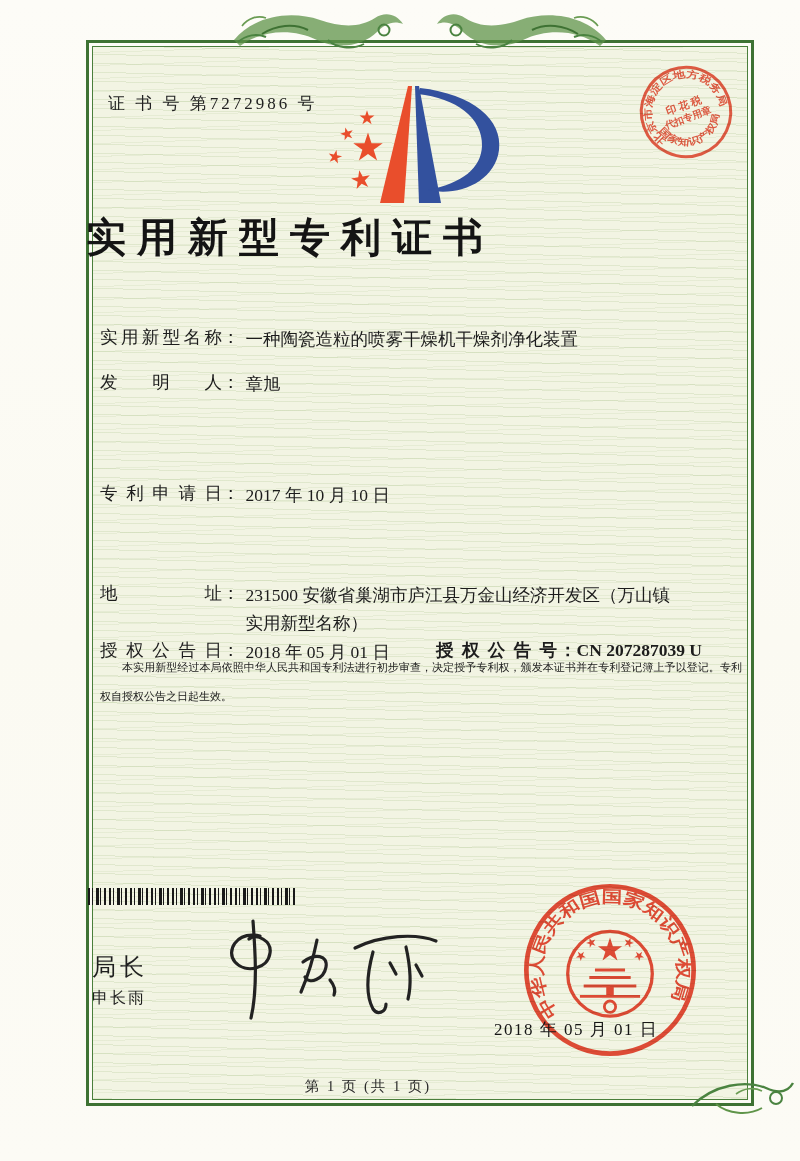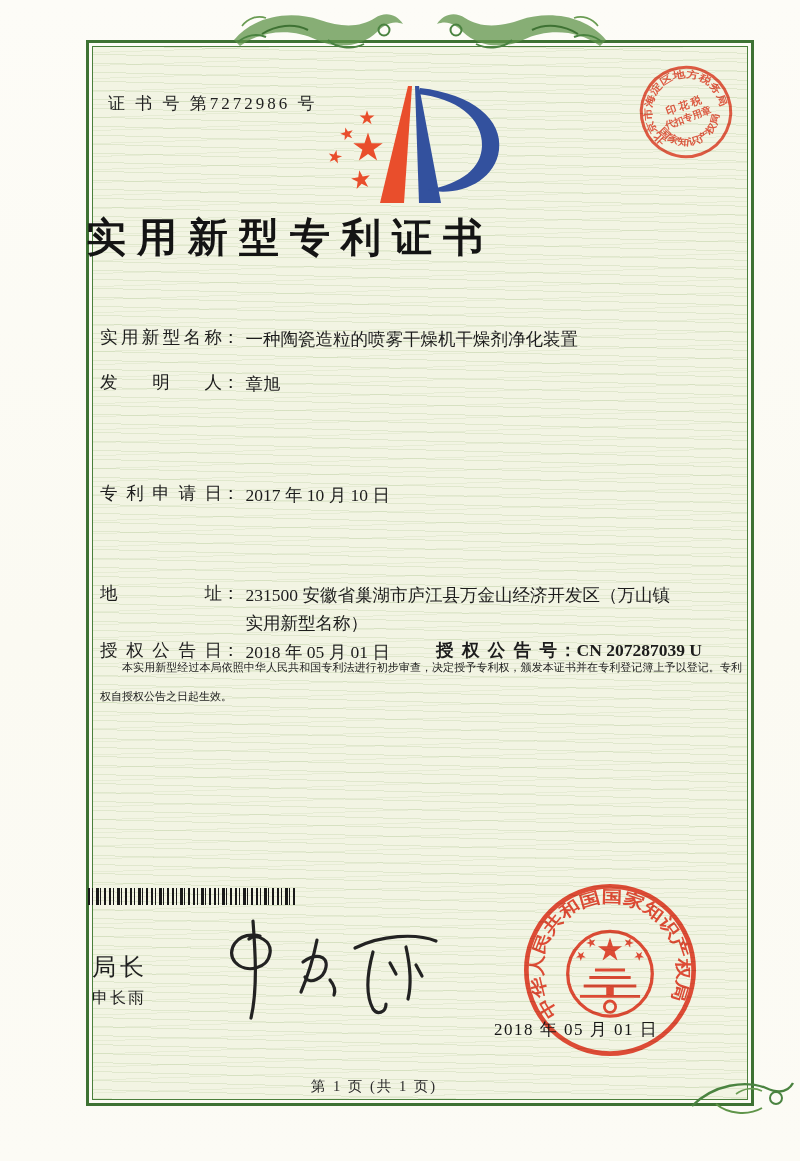--- a/index.html
+++ b/index.html
@@ -51,21 +51,21 @@
         #191919 8px 11px, transparent 11px 12px,
         #191919 12px 13px, transparent 13px 16px,
         #191919 16px 18px, transparent 18px 21px);
   }
   .signoff-title{ left:92px; top:951px; font-size:24px; letter-spacing:4px; }
   .signoff-name{ left:92px; top:988px; font-size:16px; letter-spacing:2px; }
   .sig-svg{ left:205px; top:916px; }
   .office-seal{ left:516px; top:876px; mix-blend-mode:multiply; opacity:.94; }
   .seal-date{ left:494px; top:1018px; font-size:17px; letter-spacing:1.5px; color:#161616; z-index:5; }
   .tax-seal{ left:627px; top:53px; mix-blend-mode:multiply; opacity:.92; }
-  .footer{ left:94px; top:1077px; width:560px; text-align:center; font-size:14.5px; letter-spacing:2px; color:#2a2a2a; }
+  .footer{ left:88px; top:1077px; width:560px; text-align:center; font-size:14.5px; letter-spacing:2px; color:#2a2a2a; }
   .ornament-top{ left:232px; top:6px; }
   .ornament-br{ left:688px; top:1076px; }
   .logo-svg{ left:318px; top:80px; }
   svg text{ font-family:"Liberation Serif","DejaVu Serif",serif; }
 </style>
 </head>
 <body>
 
 <div class="page">
 

